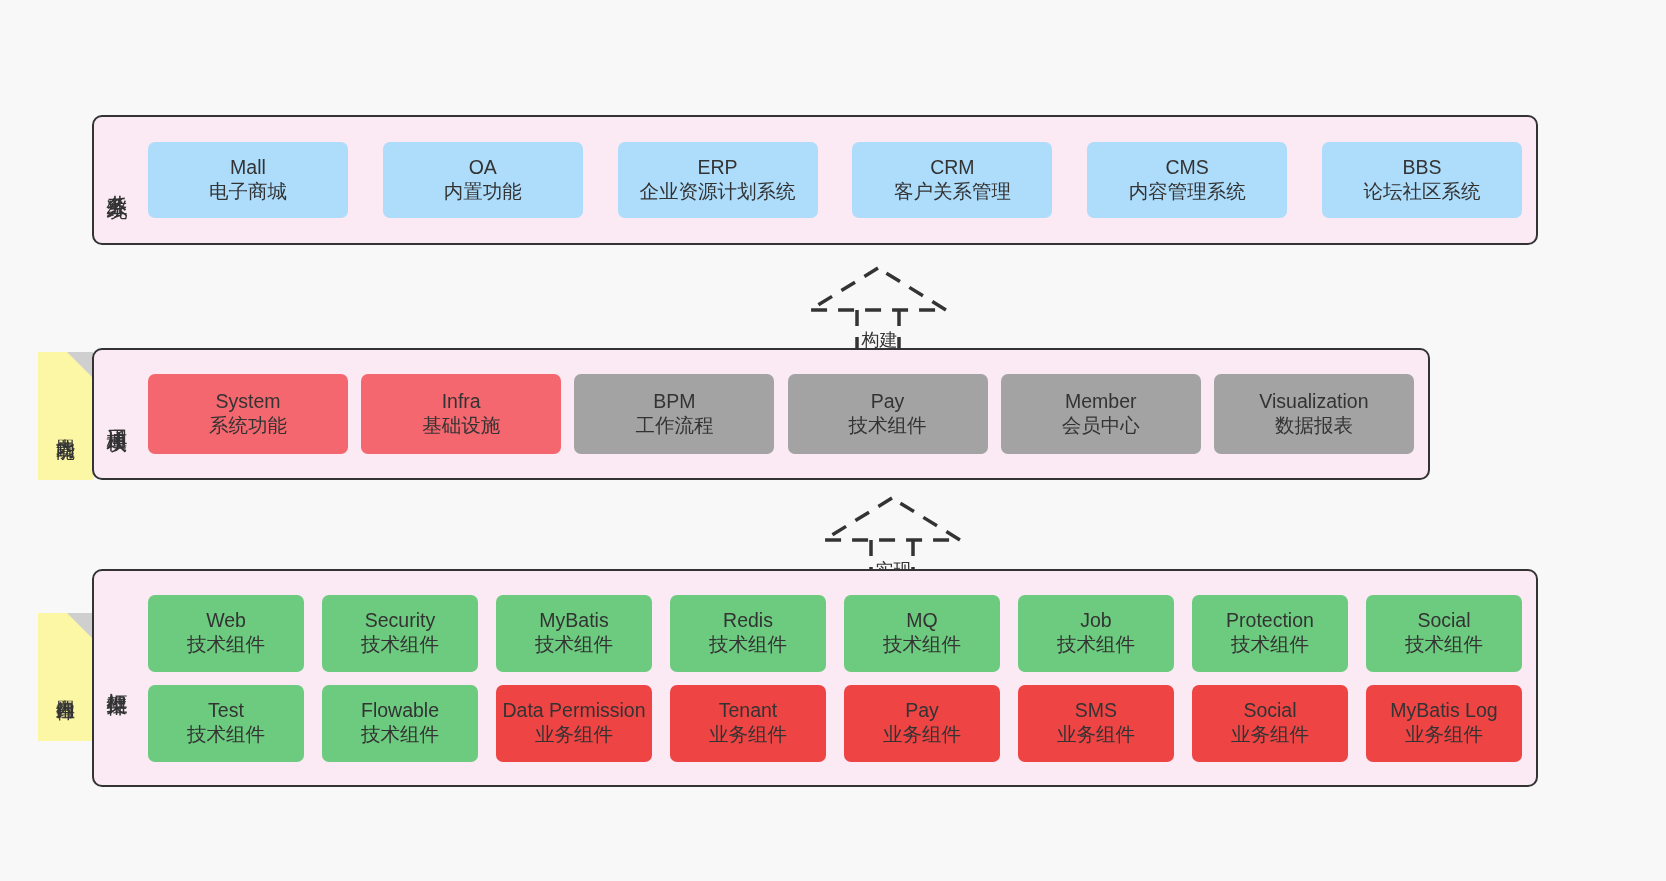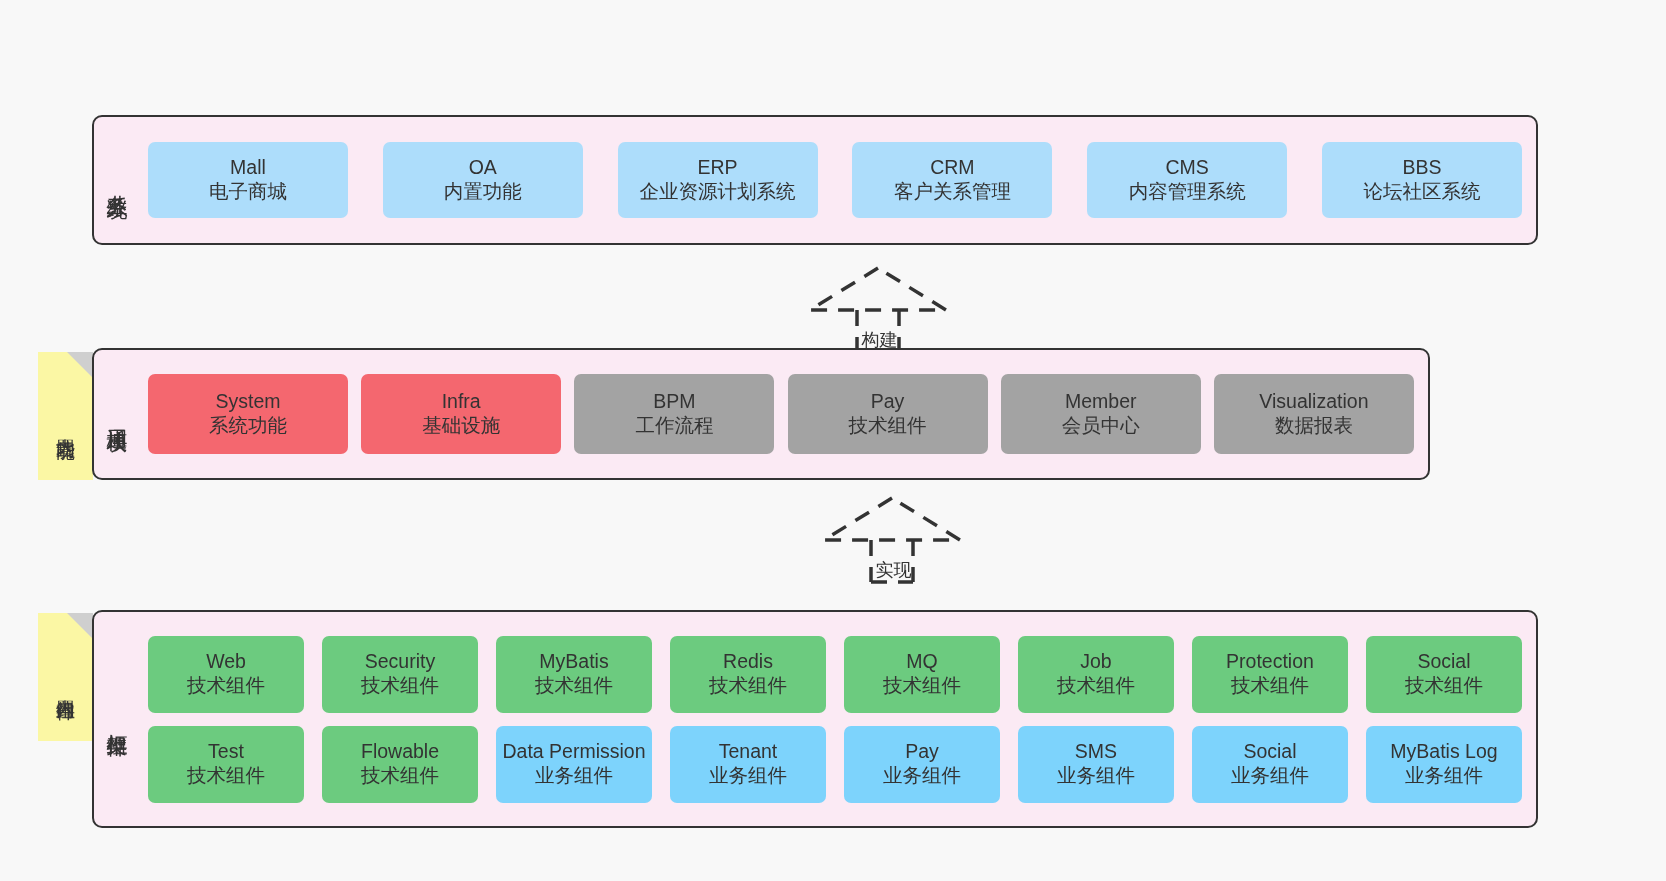--- a/index.html
+++ b/index.html
@@ -88,21 +88,21 @@
     height: 80px;
     background: #a3a3a3;
   }
   .mod-card.strong { background: #f4676f; }
 
   .fw-card {
     width: 156px;
     height: 77px;
     background: #6ccb7f;
   }
-  .fw-card.biz { background: #7dd3fc; justify-content: center; }
+  .fw-card.biz { background: #ef4444; justify-content: center; }
 
   
   .note {
     position: absolute;
     width: 55px;
     background: #fbf7a4;
     box-sizing: border-box;
     display: flex;
     align-items: center;
     justify-content: center;
@@ -243,21 +243,21 @@
       <path d="M59 48 L59 90 M101 48 L101 90 M59 90 L101 90" fill="none" stroke="#333333" stroke-width="3.5" stroke-dasharray="16 11"></path>
     </svg>
     <span class="arrow-label">实现</span>
   </div>
 
   <div class="note" style="left:38px; top:613px; height:128px;">
     <span class="fold"></span>
     <span>内置组件</span>
   </div>
 
-  <div class="layer" style="left:92px; top:610px; width:1446px; height:218px;">
+  <div class="layer" style="left:92px; top:569px; width:1446px; height:218px;">
     <div class="layer-title">框架组件</div>
     <div class="layer-body">
 
       <div class="row">
         <div class="card fw-card">
           <span class="en">Web</span>
           <span class="cn">技术组件</span>
         </div>
         <div class="card fw-card">
           <span class="en">Security</span>

